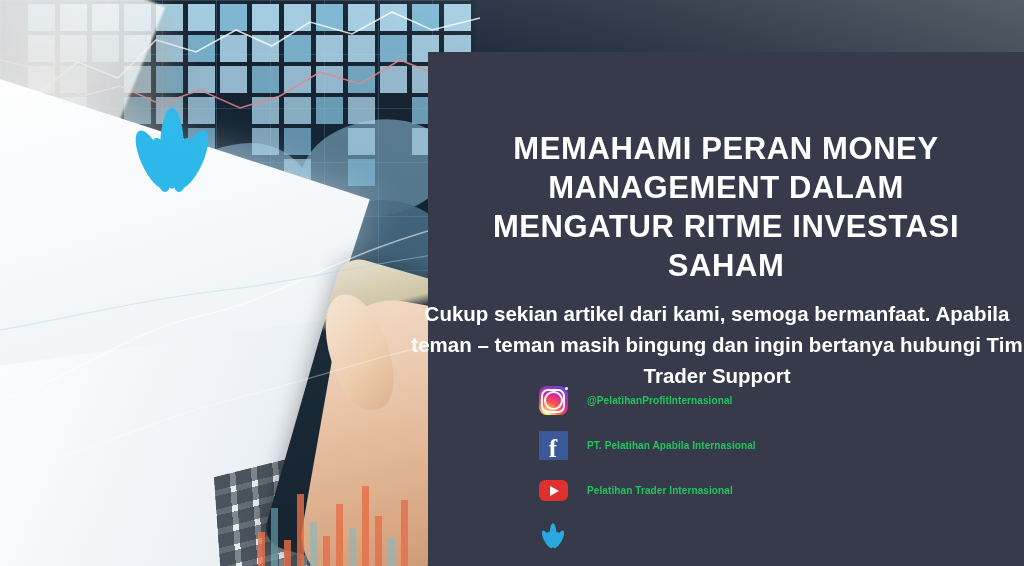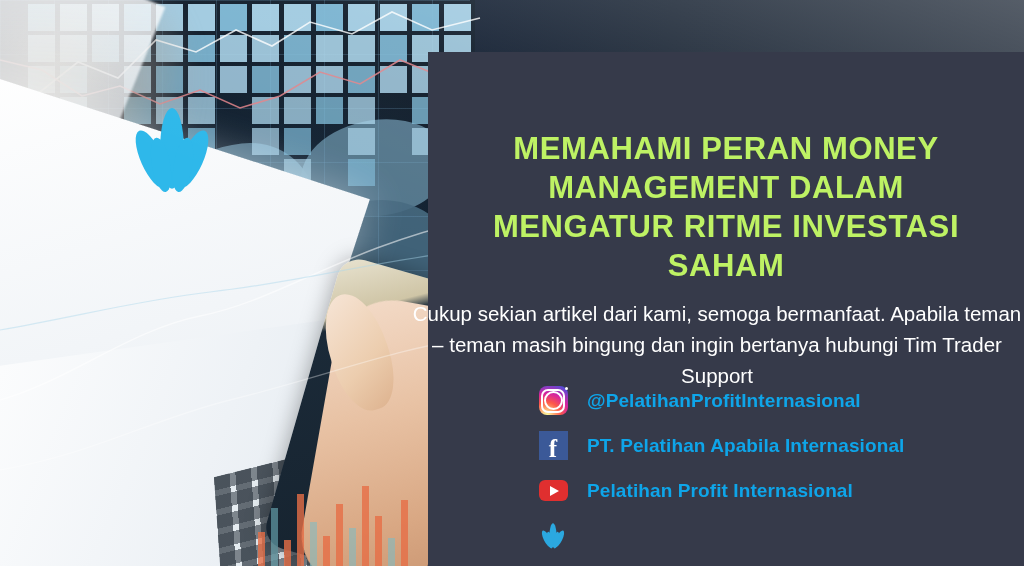--- a/index.html
+++ b/index.html
@@ -139,53 +139,53 @@
   
   #panel{
     position:absolute;right:0;top:52px;
     width:596px;height:514px;
     background:#363a4a;
   }
 
   #title{
     position:absolute;left:36px;top:56px;width:524px;
     text-align:center;
-    color:#bef264;
+    color:#ffffff;
     font-size:31px;
     line-height:39px;
     font-weight:700;
     letter-spacing:.6px;
   }
 
   #subtitle{
     position:absolute;left:-18px;top:225px;width:614px;
     text-align:center;
     color:#ffffff;
     font-size:20.5px;
     line-height:31px;
-    font-weight:400;
+    font-weight:700;
   }
 
   #contacts{
     position:absolute;left:110px;top:326px;width:470px;
   }
   .contact-row{
     display:flex;align-items:center;
     height:45px;
   }
   .contact-icon{
     width:30px;height:30px;
     flex:0 0 30px;
     display:flex;align-items:center;justify-content:center;
     position:relative;
   }
   .contact-label{
     margin-left:19px;
-    color:#0ea5e9;
-    font-size:19px;
+    color:#22c55e;
+    font-size:10px;
     font-weight:700;
     letter-spacing:.1px;
     white-space:nowrap;
   }
 
   
   .ig{
     width:29px;height:29px;border-radius:8px;
     background:
       radial-gradient(circle at 26% 104%,#fdf497 0%,#fdf497 5%,#fd5949 38%,#d6249f 62%,#285AEB 100%);
@@ -489,21 +489,21 @@
         </span>
         <span class="contact-label">PT. Pelatihan Apabila Internasional</span>
       </div>
 
       <div class="contact-row">
         <span class="contact-icon">
           <span class="yt">
               <span class="play"></span>
             </span>
         </span>
-        <span class="contact-label">Pelatihan Profit Internasional</span>
+        <span class="contact-label">Pelatihan Trader Internasional</span>
       </div>
 
       <div class="contact-row">
         <span class="contact-icon">
           <svg class="lotus-sm" viewBox="0 0 100 96">
             <g fill="#2ba8e0">
               <ellipse cx="50" cy="46" rx="12" ry="42"></ellipse>
               <ellipse cx="29" cy="58" rx="11" ry="32" transform="rotate(-26 29 58)"></ellipse>
               <ellipse cx="71" cy="58" rx="11" ry="32" transform="rotate(26 71 58)"></ellipse>
               <ellipse cx="39" cy="62" rx="9" ry="29" transform="rotate(-11 39 62)"></ellipse>

